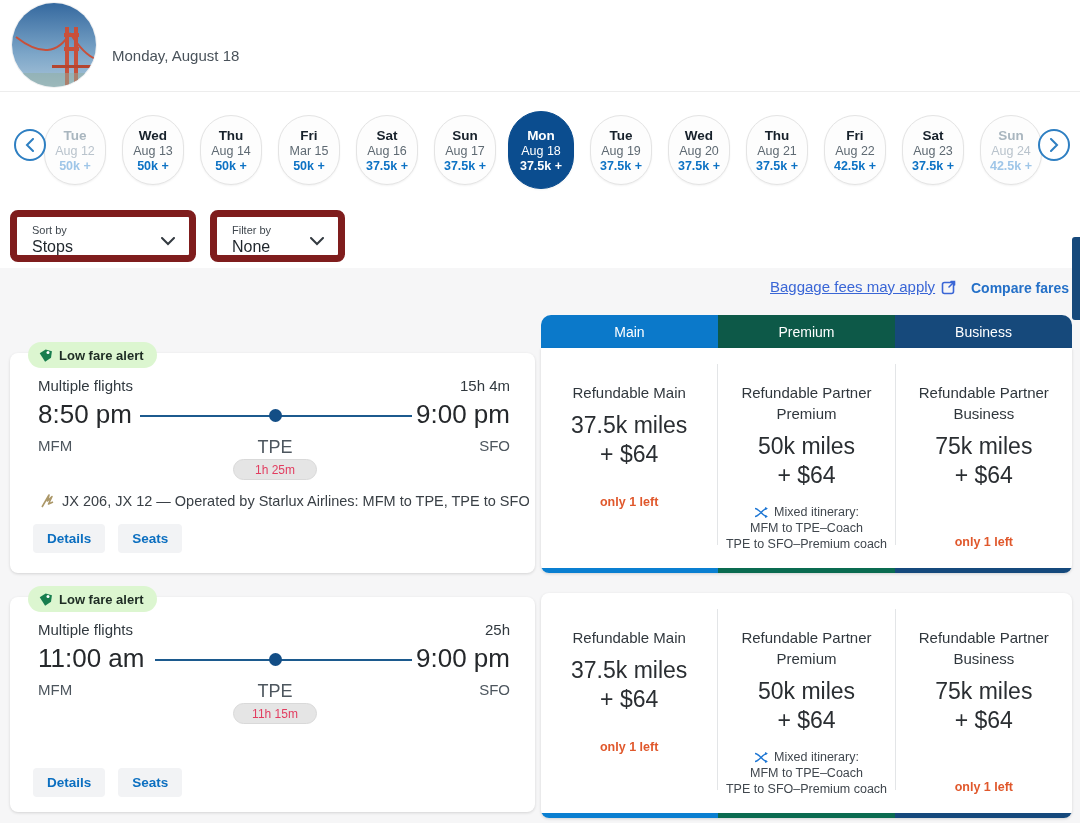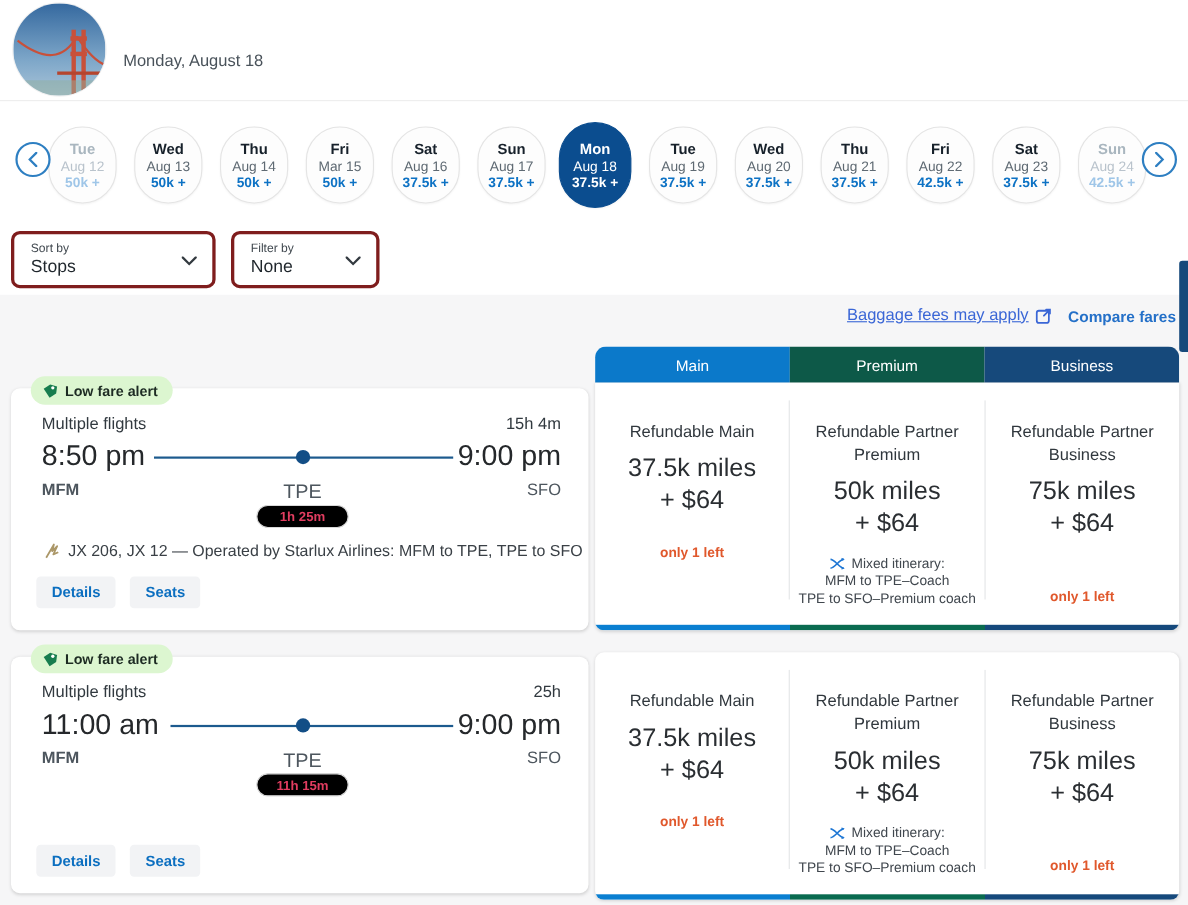--- a/index.html
+++ b/index.html
@@ -22,21 +22,21 @@
   .date-pill .day { font-size:13.5px; font-weight:bold; color:#17212b; }
   .date-pill .date { font-size:12.5px; color:#5f6a73; }
   .date-pill .price { font-size:12.5px; font-weight:bold; color:#0d72c4; }
   .date-pill.selected { top:111px; width:66px; height:78px; border-radius:33px; background:#0b4d8f; border-color:#0b4d8f; }
   .date-pill.selected .day, .date-pill.selected .date, .date-pill.selected .price { color:#ffffff; }
   .date-pill.faded .day { color:#a9b6bf; }
   .date-pill.faded .date { color:#b9c3cc; }
   .date-pill.faded .price { color:#9fc6e8; }
 
   
-  .select-box { position:absolute; top:210px; height:52px; background:#ffffff; border:3px solid #7f1d1d; border-radius:8px; padding:7px 14px 0 15px; cursor:pointer; }
+  .select-box { position:absolute; top:210px; height:52px; background:#ffffff; border:7px solid #7f1d1d; border-radius:8px; padding:7px 14px 0 15px; cursor:pointer; }
   .select-box .sel-label { font-size:11px; color:#40484f; }
   .select-box .sel-value { font-size:16px; color:#1f262c; margin-top:2px; }
   .select-box .chev { position:absolute; right:14px; top:20px; }
 
   
   .baggage-link { position:absolute; left:770px; top:278px; font-size:15px; color:#3a66d6; text-decoration:underline; cursor:pointer; display:flex; align-items:center; gap:6px; }
   .compare-fares { position:absolute; left:971px; top:280px; font-size:14px; font-weight:bold; color:#2470c8; cursor:pointer; }
   .feedback-tab { position:absolute; left:1072px; top:237px; width:8px; height:83px; background:#16497b; border-radius:3px 0 0 3px; cursor:pointer; }
 
   
@@ -50,24 +50,24 @@
   .flight-card { position:absolute; left:10px; width:525px; background:#ffffff; border-radius:8px; box-shadow:0 1px 3px rgba(0,0,0,0.14); }
   .card1 { top:353px; height:220px; }
   .card2 { top:597px; height:215px; }
   .fare-badge { position:absolute; left:18px; top:-11px; height:26px; padding:0 13px 0 10px; border-radius:13px; background:#dcf6d0; display:flex; align-items:center; gap:6px; font-size:13px; font-weight:bold; color:#1d2b23; }
   .mf-label { position:absolute; left:28px; top:24px; font-size:15px; color:#31393f; }
   .duration { position:absolute; right:25px; top:24px; font-size:15px; color:#31393f; }
   .dep-time { position:absolute; left:28px; top:46px; font-size:26px; color:#25282b; }
   .arr-time { position:absolute; right:25px; top:46px; font-size:26px; color:#25282b; }
   .timeline { position:absolute; left:130px; top:62px; width:272px; height:2px; background:#1c5a8e; }
   .timeline-dot { position:absolute; left:259px; top:56px; width:13px; height:13px; border-radius:50%; background:#134e86; }
-  .origin-code { position:absolute; left:28px; top:84px; font-size:15px; color:#4d565e;font-weight:bold; }
+  .origin-code { position:absolute; left:28px; top:84px; font-size:15px; color:#4d565e; }
   .stop-code { position:absolute; left:230px; top:84px; width:70px; text-align:center; font-size:18px; color:#4d565e; }
   .dest-code { position:absolute; right:25px; top:84px; font-size:15px; color:#4d565e; }
-  .layover-pill { position:absolute; left:223px; top:106px; width:84px; height:21px; border:1px solid #d9d9d9; border-radius:11px; background:#000000; display:flex; align-items:center; justify-content:center; font-size:12px; font-weight:bold; color:#e23d60; }
+  .layover-pill { position:absolute; left:223px; top:106px; width:84px; height:21px; border:1px solid #d9d9d9; border-radius:11px; background:#e5e5e5; display:flex; align-items:center; justify-content:center; font-size:12px; font-weight:normal; color:#e23d60; }
   .flight-info { position:absolute; left:30px; top:140px; display:flex; gap:8px; font-size:14.5px; color:#3a4046; }
   .card-buttons { position:absolute; left:23px; top:171px; display:flex; gap:13px; }
   .card-btn { height:29px; padding:0 14px; background:#f2f3f5; border:none; border-radius:4px; font-family:"Liberation Sans",sans-serif; font-size:13.5px; font-weight:bold; color:#0c6fc0; cursor:pointer; }
 
   
   .fare-panel { position:absolute; left:541px; width:531px; height:225px; background:#ffffff; box-shadow:0 1px 3px rgba(0,0,0,0.14); overflow:hidden; display:flex; }
   .panel1 { top:348px; border-radius:0 0 8px 8px; }
   .panel2 { top:593px; border-radius:8px; }
   .fare-col { flex:1; display:flex; flex-direction:column; align-items:center; text-align:center; padding-top:34px; cursor:pointer; }
   .fare-divider { width:1px; background:#e3e5e7; margin:16px 0 28px 0; }

